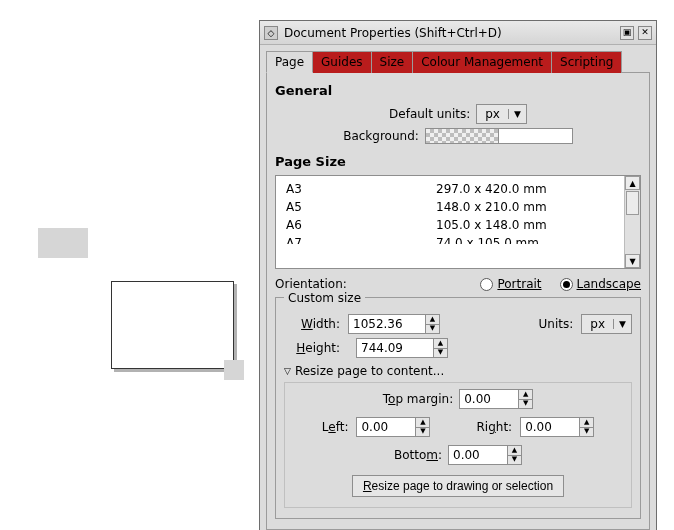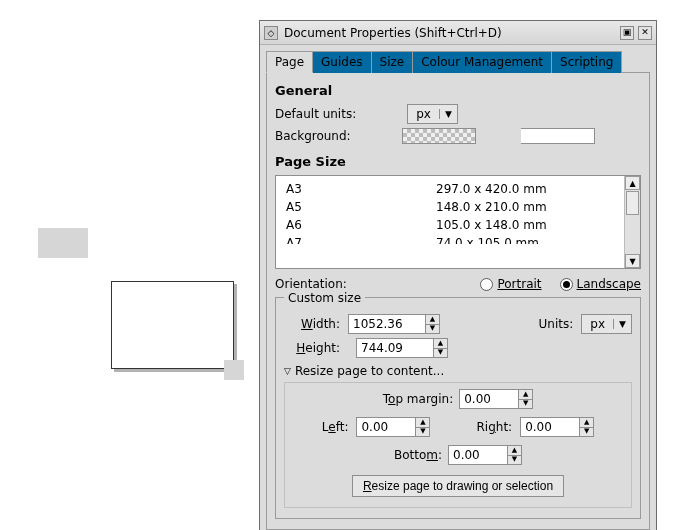--- a/index.html
+++ b/index.html
@@ -56,21 +56,21 @@
   }
   .tabs {
     display: flex;
     padding: 6px 6px 0 6px;
     gap: 0;
   }
   .tab {
     border: 1px solid #9b9b9b;
     border-bottom: none;
     padding: 3px 8px;
-    background: #0369a1;
+    background: #b91c1c;
     font-size: 12px;
     position: relative;
     margin-right: -1px;
   }
   .tab.active {
     background: #dcdcdc;
     border-bottom: 1px solid #dcdcdc;
     z-index: 2;
   }
   .tab-panel {
@@ -83,21 +83,21 @@
     font-weight: bold;
     font-size: 13px;
     margin: 4px 0 6px 0;
   }
   .row {
     display: flex;
     align-items: center;
     margin: 4px 0;
   }
   .row .lbl { margin-right: 6px; }
-  .right { justify-content: flex-start; gap: 45px; }
+  .right { justify-content: center; }
   .combo {
     display:flex;
     border: 1px solid #8e8e8e;
     background: #e6e6e6;
     height: 20px;
     align-items:center;
   }
   .combo .val { padding: 0 8px; min-width: 28px; }
   .combo .arrow {
     width: 18px;

